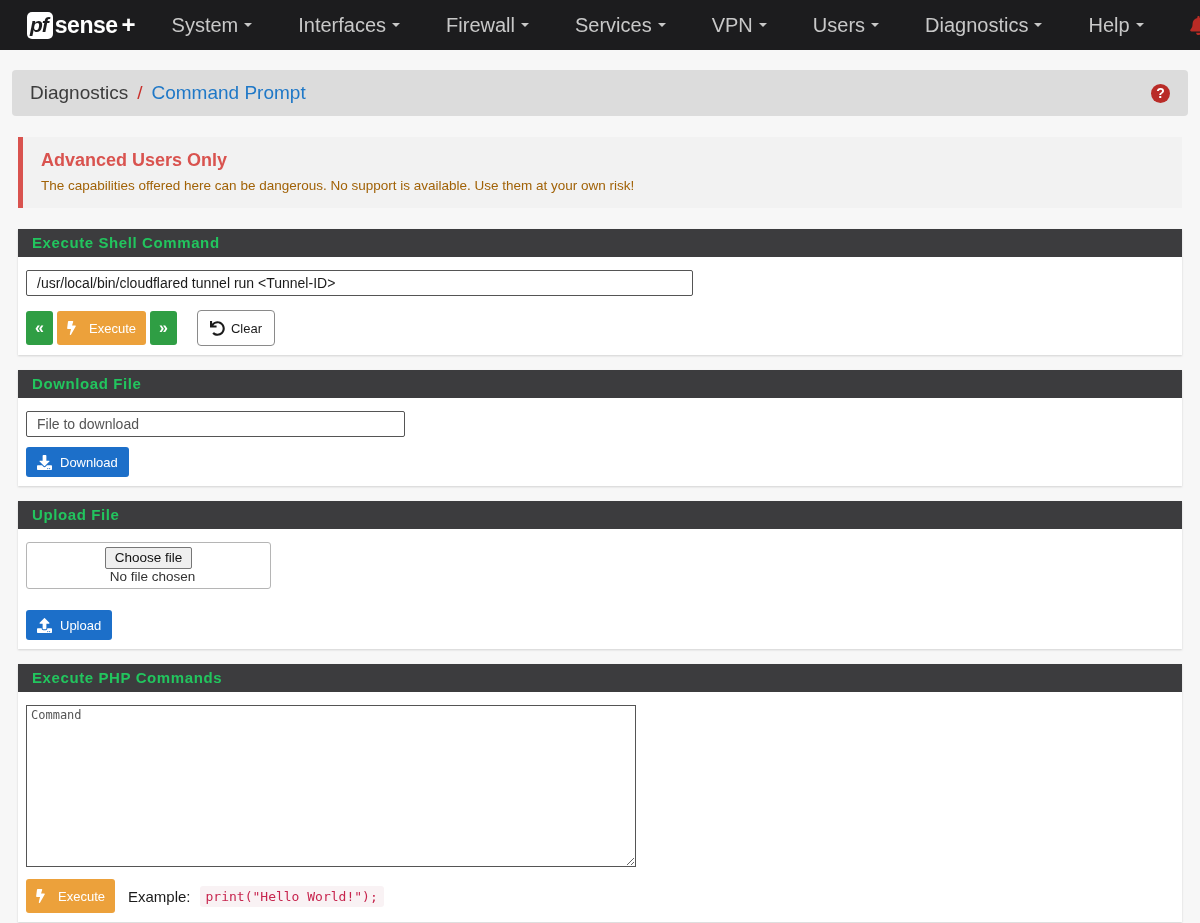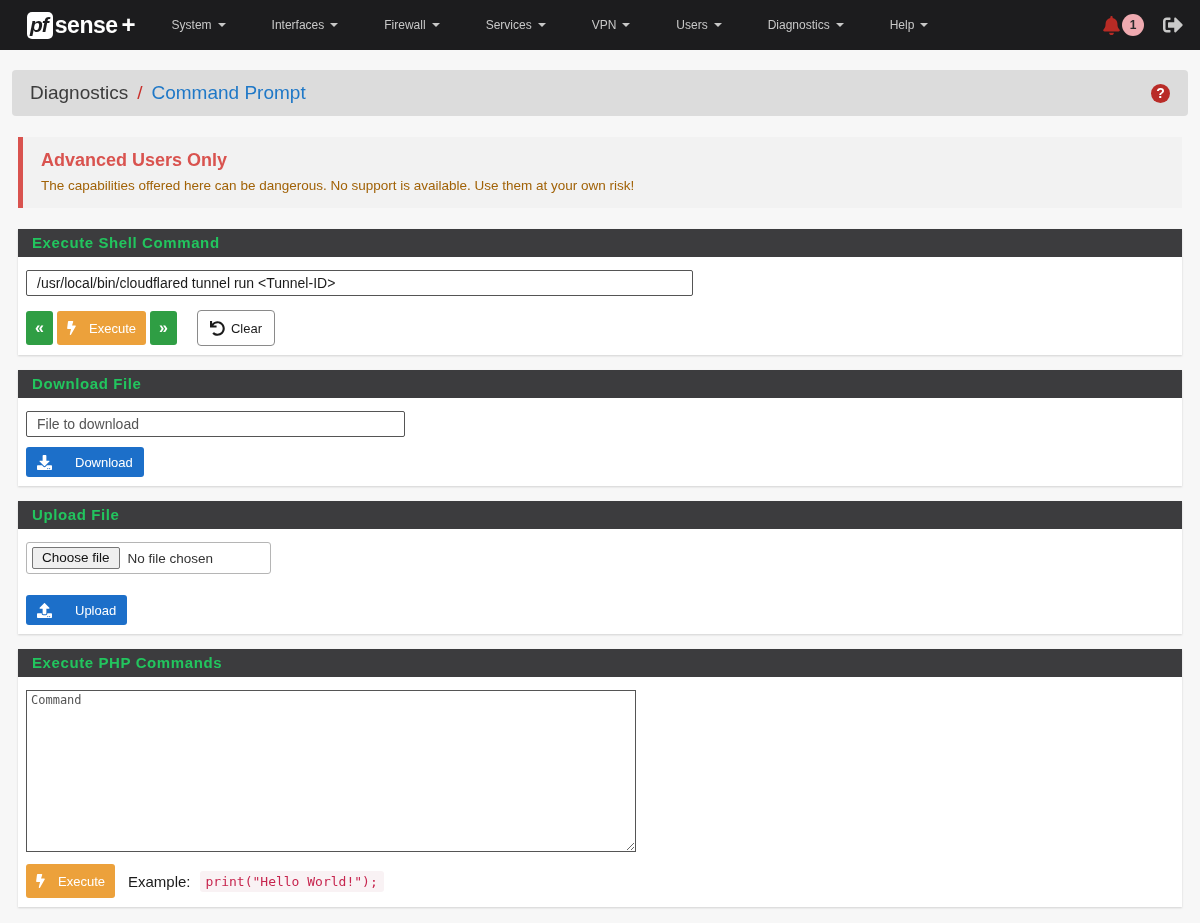--- a/index.html
+++ b/index.html
@@ -39,21 +39,21 @@
   }
   .brand-plus {
     color: #ffffff;
     font-weight: bold;
     font-size: 24px;
     margin-left: 4px;
   }
   .nav-items { display: flex; align-items: center; margin-left: 36px; flex: 1; }
   .nav-item {
     color: #c8c8c8;
-    font-size: 12px;
+    font-size: 20px;
     margin-right: 46px;
     cursor: pointer;
     display: flex;
     align-items: center;
     white-space: nowrap;
   }
   .caret {
     display: inline-block;
     width: 0; height: 0;
     border-left: 4px solid transparent;
@@ -184,35 +184,36 @@
     margin-left: 16px;
     gap: 6px;
     font-size: 13px;
   }
   .btn-blue {
     background: #1c6fc9;
     color: #ffffff;
     height: 30px;
     padding: 0 11px;
     margin-top: 15px;
-    gap: 23px;
+    gap: 8px;
   }
   .bolt-icon svg { width: 9px; height: 14px; fill: #ffffff; display: block; }
   .undo-icon svg { width: 15px; height: 15px; fill: #1b1b1b; display: block; }
   .dl-icon svg, .ul-icon svg { width: 15px; height: 15px; fill: #ffffff; display: block; }
 
   
   .file-input {
     width: 245px;
     border: 1px solid #b5b5b5;
     border-radius: 3px;
     padding: 4px 5px;
     display: flex;
     align-items: center;
     background: #ffffff;
+    flex-direction: column;
   }
   .choose-file-btn {
     background: #efefef;
     border: 1px solid #767676;
     border-radius: 2px;
     font-size: 13.5px;
     color: #111111;
     padding: 2px 9px 3px 9px;
     cursor: pointer;
     white-space: nowrap;

